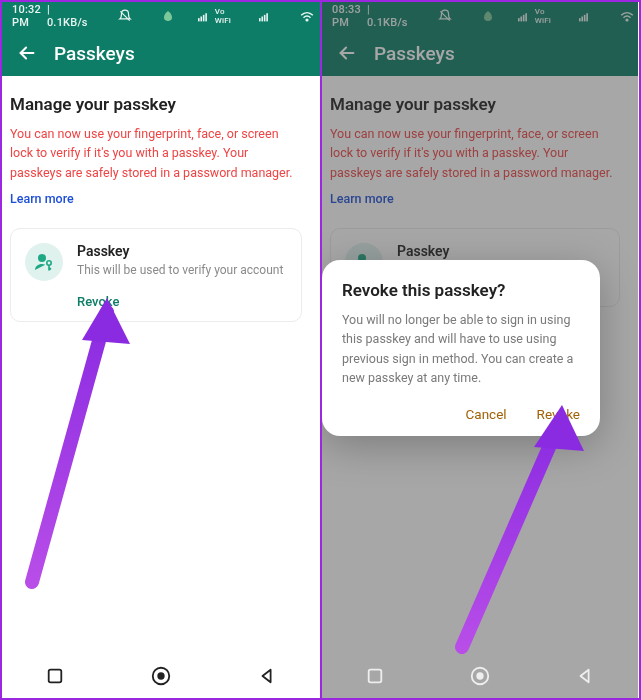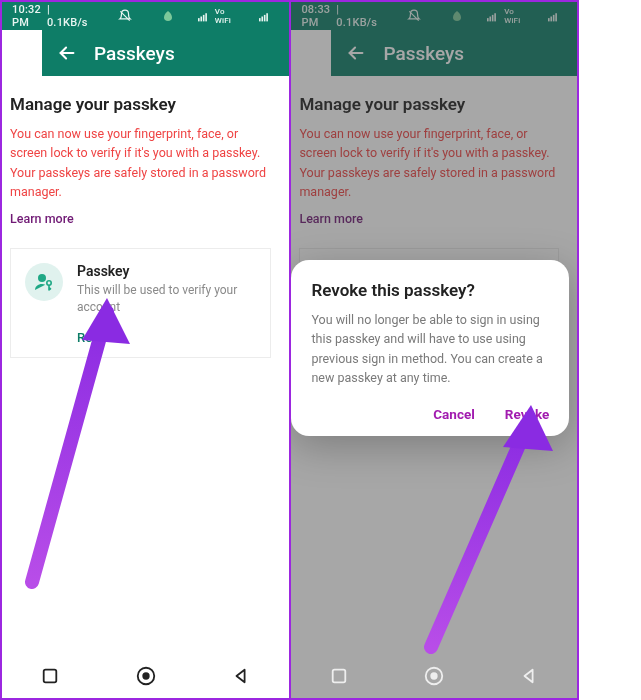--- a/index.html
+++ b/index.html
@@ -5,21 +5,21 @@
   * { box-sizing: border-box; margin: 0; padding: 0; }
   body {
     font-family: -apple-system, BlinkMacSystemFont, "Segoe UI", Roboto, sans-serif;
     background: #fff;
     width: 641px;
     height: 700px;
     overflow: hidden;
   }
   .wrap {
     display: flex;
-    width: 579px;
+    width: 641px;
     height: 700px;
     border: 2px solid #9c27e0;
   }
   .phone {
     position: relative;
     width: 318px;
     height: 696px;
     background: #fff;
     overflow: hidden;
   }
@@ -39,33 +39,32 @@
   .sb-text { font-weight: 500; letter-spacing: 0.2px; }
   .sb-icon { display: inline-flex; align-items: center; padding-left: 24px; }
   .appbar {
     height: 46px;
     background: #0e7d67;
     color: #fff;
     display: flex;
     align-items: center;
     padding: 0 14px;
     gap: 16px;
-    margin-left: 40px;
   }
   .back-icon { color: #fff; display: inline-flex; }
   .appbar-title { font-size: 19px; font-weight: 500; }
   .content {
     padding: 18px 18px 0 8px;
   }
   .section-title { font-size: 17px; font-weight: 600; color: #222; margin-bottom: 10px; }
   .section-desc { font-size: 12.5px; color: #ef4444; line-height: 1.55; margin-bottom: 6px; }
-  .learn-more { font-size: 12.5px; color: #701a75; font-weight: 500; display: inline-block; margin-bottom: 22px; }
+  .learn-more { font-size: 12.5px; color: #1d4ed8; font-weight: 500; display: inline-block; margin-bottom: 22px; }
   .card {
     border: 1px solid #ececec;
-    border-radius: 0;
+    border-radius: 10px;
     padding: 14px 16px 12px 14px;
     display: flex;
     gap: 14px;
   }
   .card-icon {
     width: 38px; height: 38px;
     border-radius: 50%;
     background: #e0f2ee;
     display: flex; align-items: center; justify-content: center;
     flex-shrink: 0;
@@ -91,21 +90,21 @@
   .dialog {
     width: 278px;
     background: #fff;
     border-radius: 18px;
     padding: 20px 20px 14px 20px;
     box-shadow: 0 10px 40px rgba(0,0,0,0.25);
   }
   .dialog-title { font-size: 17px; font-weight: 600; color: #222; margin-bottom: 10px; }
   .dialog-body { font-size: 12.5px; color: #7a7a7a; line-height: 1.55; margin-bottom: 18px; }
   .dialog-actions { display: flex; justify-content: flex-end; gap: 30px; }
-  .dialog-btn { font-size: 13.5px; color: #a21caf; font-weight: 700; }
+  .dialog-btn { font-size: 13.5px; color: #a16207; font-weight: 400; }
   .navbar {
     position: absolute;
     bottom: 0; left: 0; right: 0;
     height: 44px;
     background: transparent;
     display: flex;
     align-items: center;
     justify-content: space-around;
     z-index: 20;
   }

